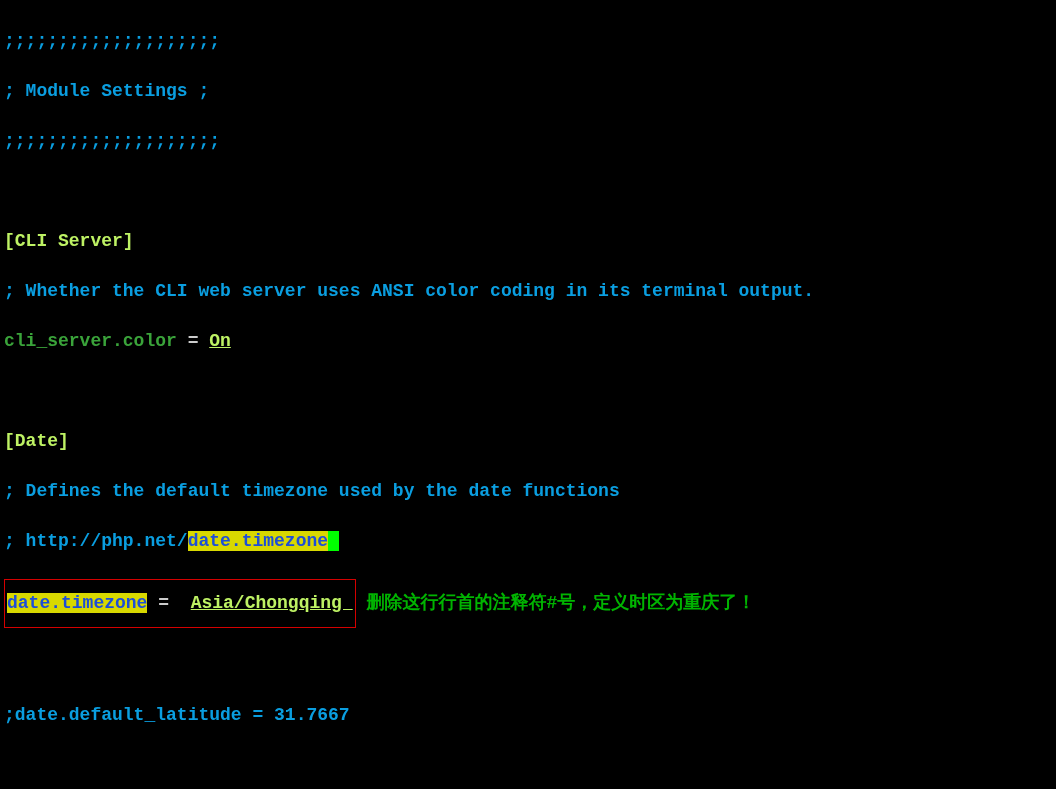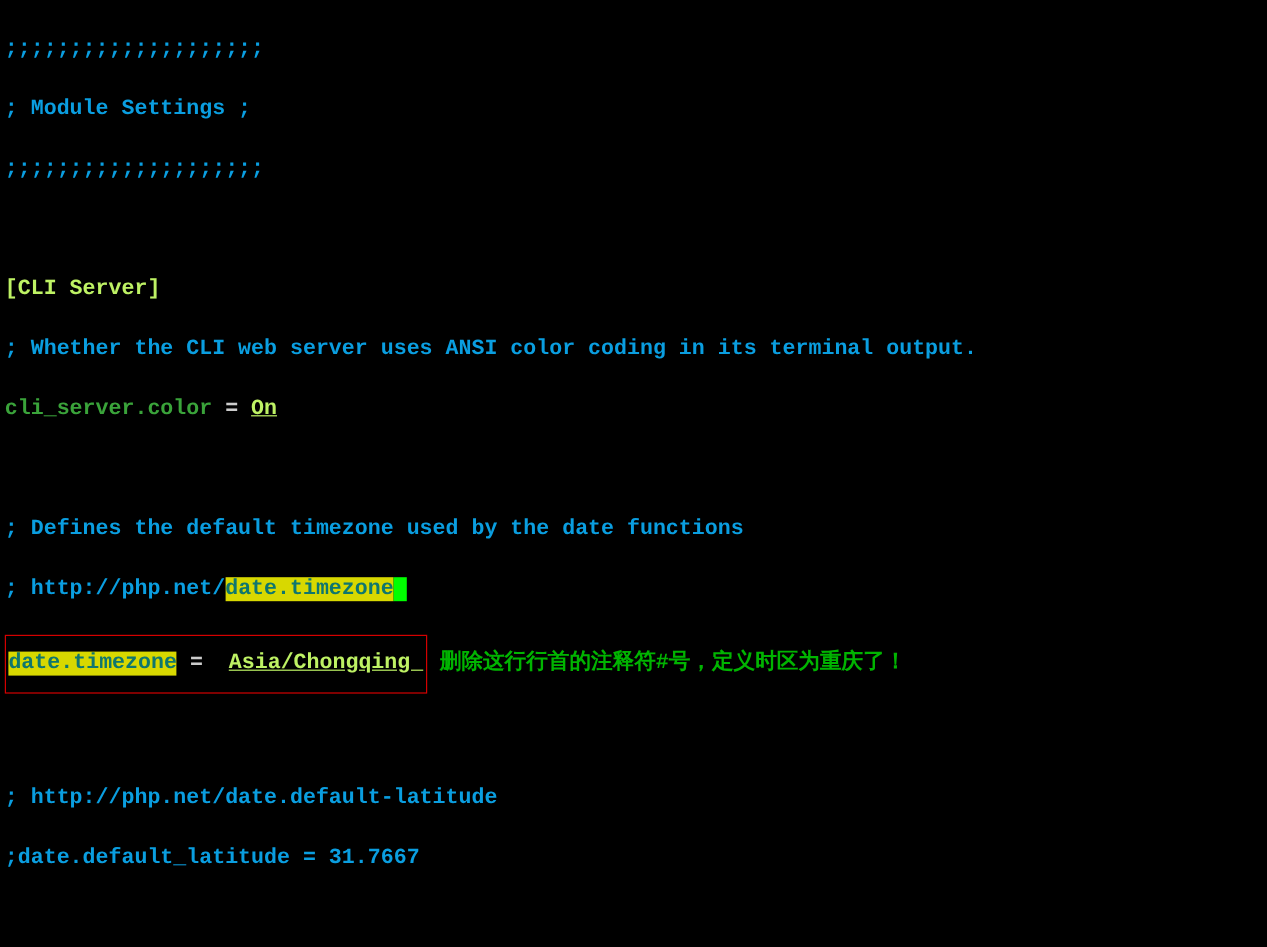--- a/index.html
+++ b/index.html
@@ -4,42 +4,42 @@
 <style>
 * { margin: 0; padding: 0; box-sizing: border-box; }
 html, body { width: 1056px; height: 789px; background: #000; font-family: "Courier New", Consolas, monospace; font-size: 18px; line-height: 25px; overflow: hidden; font-weight: bold; }
 .editor { padding: 4px 0 0 4px; white-space: pre; position: relative; }
 .line { display: block; white-space: pre; }
 .cmt { color: #0a9ee0; }
 .sec { color: #bef264; }
 .key { color: #3aa33a; }
 .eq  { color: #ccc; }
 .val { color: #bef264; text-decoration: underline; }
-.hl  { background: #d8d800; color: #0f766e; }
+.hl  { background: #d8d800; color: #1d4ed8; }
 .cur { background: #00ff00; }
 .boxed { border: 1px solid #d40000; padding: 12px 2px; display: inline-block; line-height: 23px; }
 .anno { color: #00b400; text-align: right; }
 </style>
 </head>
 <body>
 
 <div class="editor">
 <span class="line cmt">;;;;;;;;;;;;;;;;;;;;</span>
 <span class="line cmt">; Module Settings ;</span>
 <span class="line cmt">;;;;;;;;;;;;;;;;;;;;</span>
 <span class="line"> </span>
 <span class="line sec">[CLI Server]</span>
 <span class="line cmt">; Whether the CLI web server uses ANSI color coding in its terminal output.</span>
 <span class="line"><span class="key">cli_server.color</span><span class="eq"> = </span><span class="val">On</span></span>
 <span class="line"> </span>
+<span class="line sec">[Date]</span>
 <span class="line cmt">; Defines the default timezone used by the date functions</span>
 <span class="line"><span class="cmt">; http://php.net/</span><span class="hl">date.timezone</span><span class="cur"> </span></span>
 <span class="line"><span class="boxed"><span class="hl">date.timezone</span><span class="eq"> =  </span><span class="val">Asia/Chongqing </span></span><span class="anno"> 删除这行行首的注释符#号，定义时区为重庆了！</span></span>
 <span class="line"> </span>
-<span class="line cmt">; http://php.net/date.default-latitude</span>
 <span class="line cmt">;date.default_latitude = 31.7667</span>
 <span class="line"> </span>
 
 
 
 
 
 
 
 

